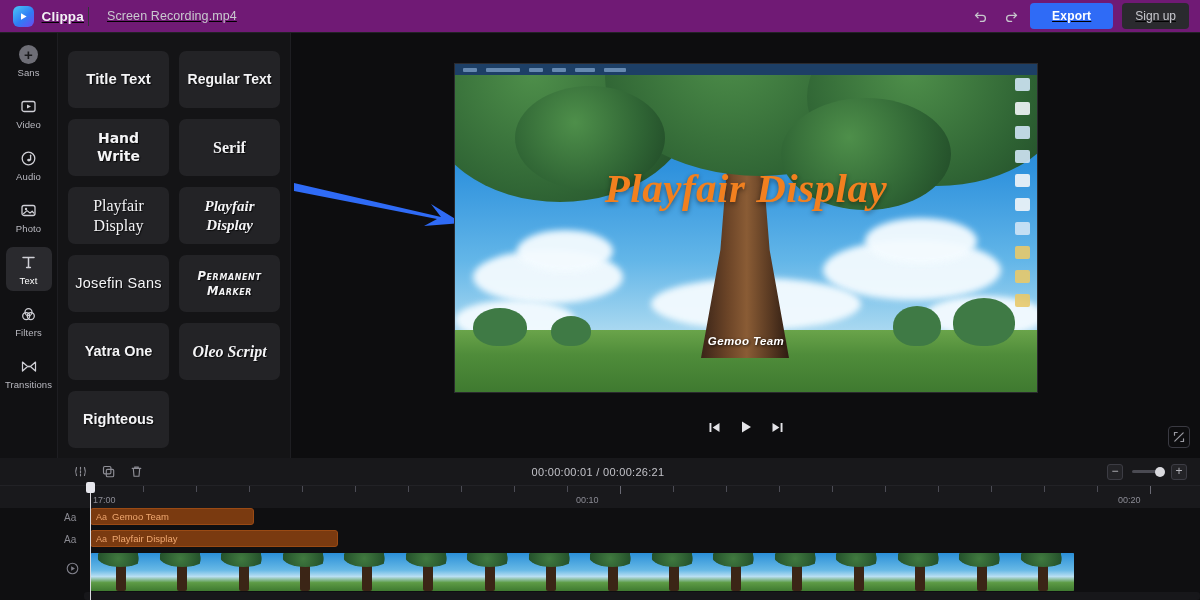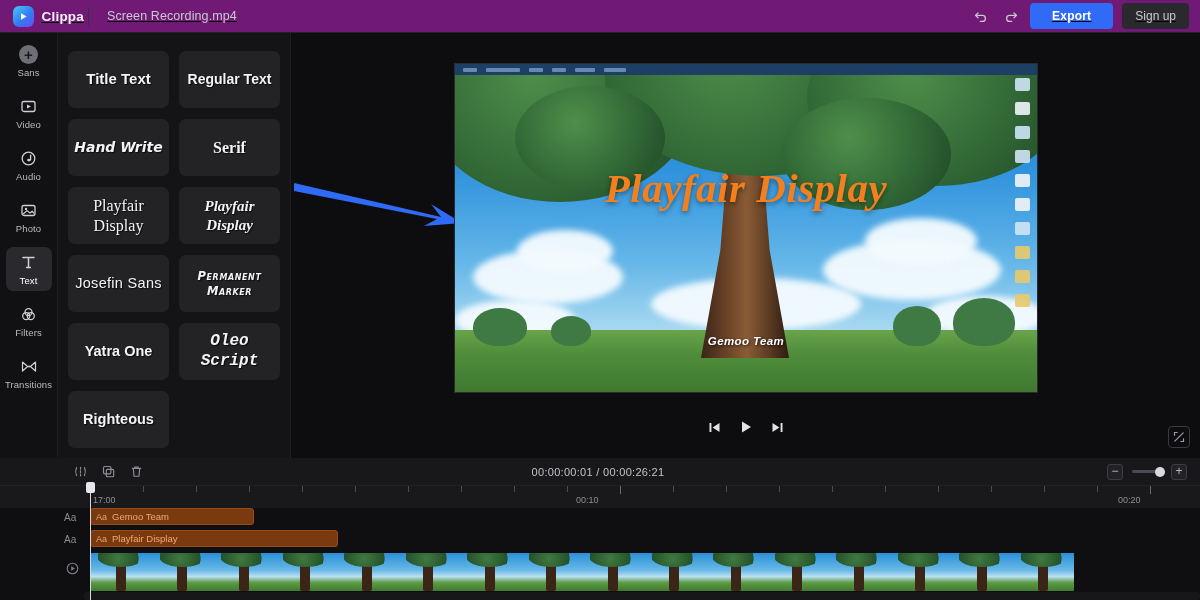--- a/index.html
+++ b/index.html
@@ -75,29 +75,29 @@
   }
   .font-card {
     height: 57px; background: #232326; border-radius: 7px;
     display: flex; align-items: center; justify-content: center;
     text-align: center; cursor: pointer; padding: 0 6px;
     color: #f4f4f6; font-size: 14.5px; line-height: 1.22;
     text-shadow: 1px 1px 1px rgba(0,0,0,.75);
   }
   .f-title   { font-weight: bold; font-size: 15px; }
   .f-regular { font-weight: bold; font-size: 14px; }
-  .f-hand    { font-style: italic; font-weight: bold; font-size: 14px; font-family:"DejaVu Sans", sans-serif; }
+  .f-hand    { font-weight: bold; font-size: 14px; font-family:"DejaVu Sans", sans-serif; }
   .f-serif   { font-family: "Liberation Serif", serif; font-weight: bold; font-size: 16px; }
   .f-play    { font-family: "Liberation Serif", serif; font-size: 16px; }
   .f-play-i  { font-family: "Liberation Serif", serif; font-size: 15px; font-style: italic; font-weight: bold; }
   .f-josefin { font-size: 14.5px; letter-spacing: .3px; }
   .f-yatra   { font-weight: bold; font-size: 14.5px; }
   .f-perm    { font-style: italic; font-weight: bold; font-size: 11.5px; font-variant: small-caps; letter-spacing: .6px; font-family:"DejaVu Sans", sans-serif; }
   .f-fugaz   { font-style: italic; font-weight: bold; font-size: 14.5px; }
-  .f-oleo    { font-family: Liberation Mono, monospace; font-style: italic; font-weight: bold; font-size: 16px; }
+  .f-oleo    { font-family: Liberation Serif, serif; font-style: italic; font-weight: bold; font-size: 16px; }
   .f-right   { font-weight: bold; font-size: 14.5px; }
 
   
   #stage {
     position: absolute; left: 291px; top: 33px; width: 909px; height: 425px;
     background: #0d0d0f;
   }
   #arrow { position: absolute; left: 0px; top: 140px; width: 175px; height: 60px; }
 
   #video-frame {

